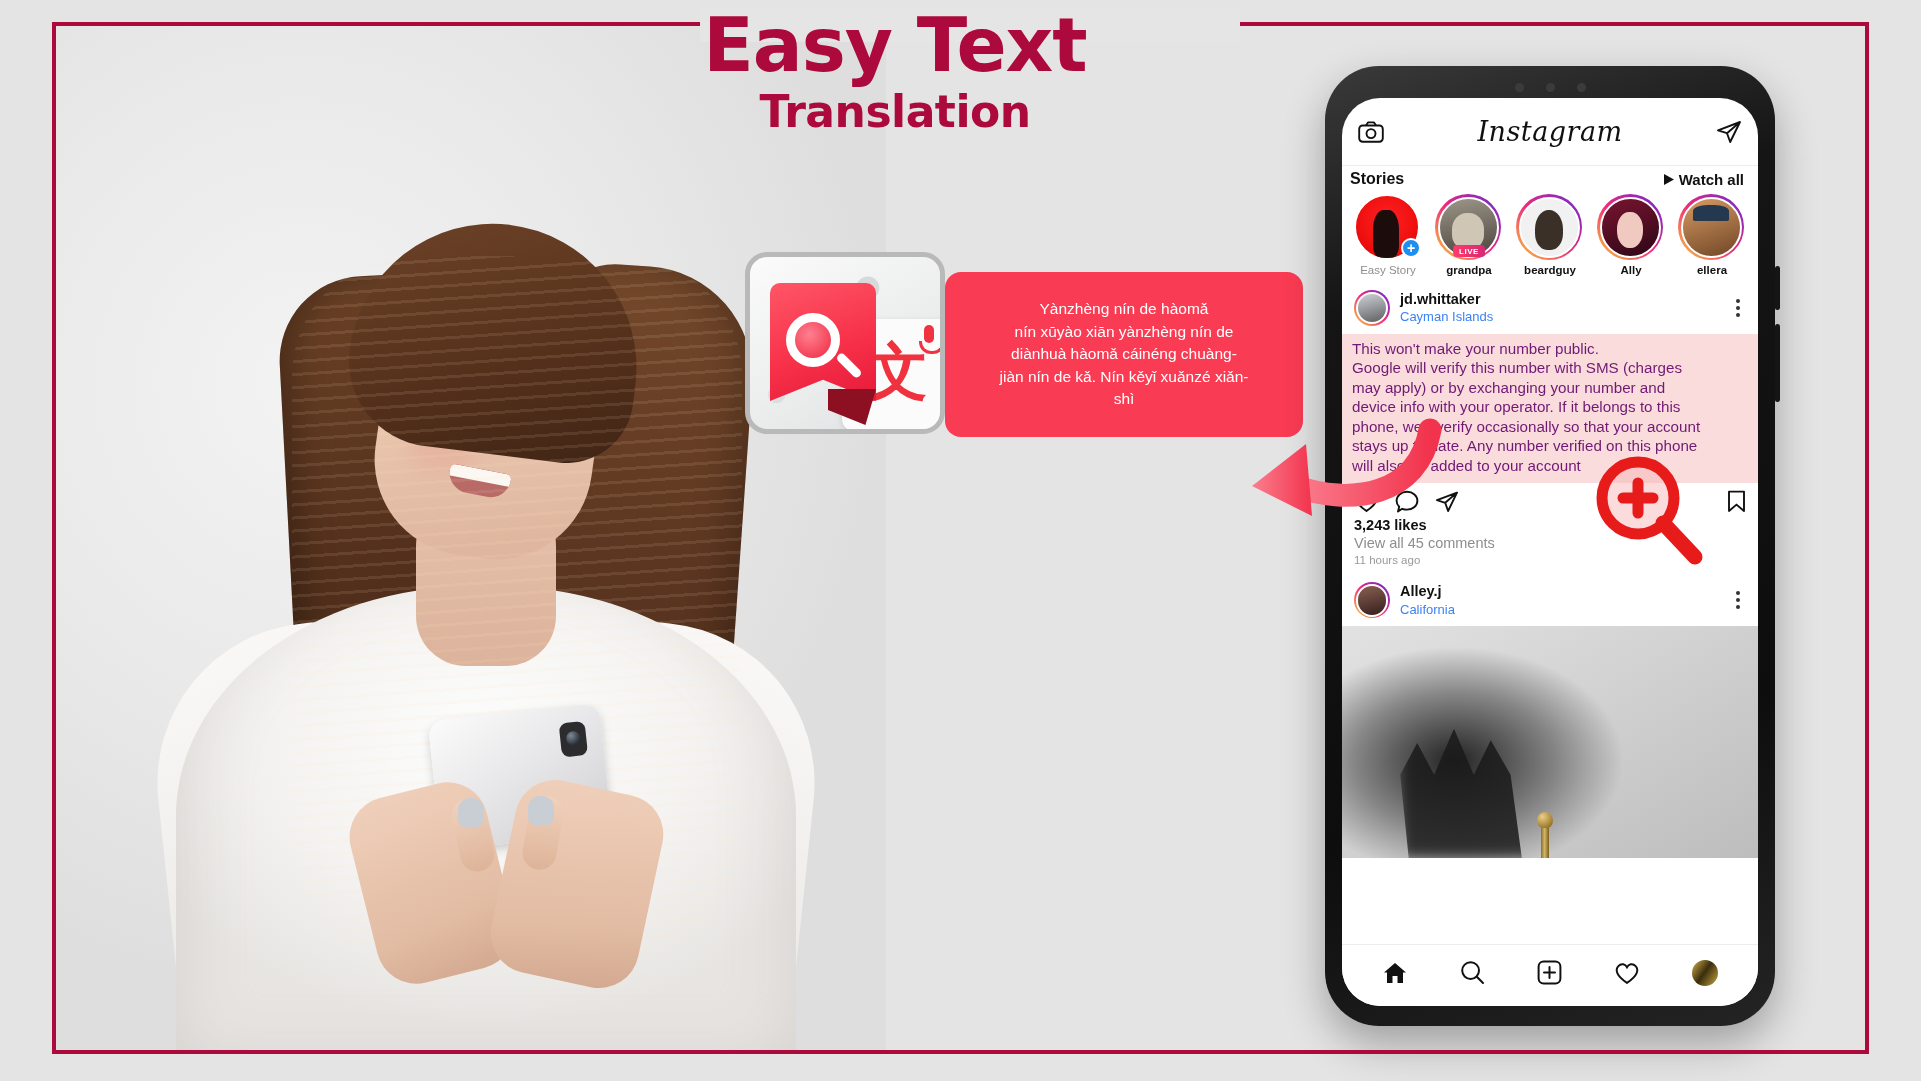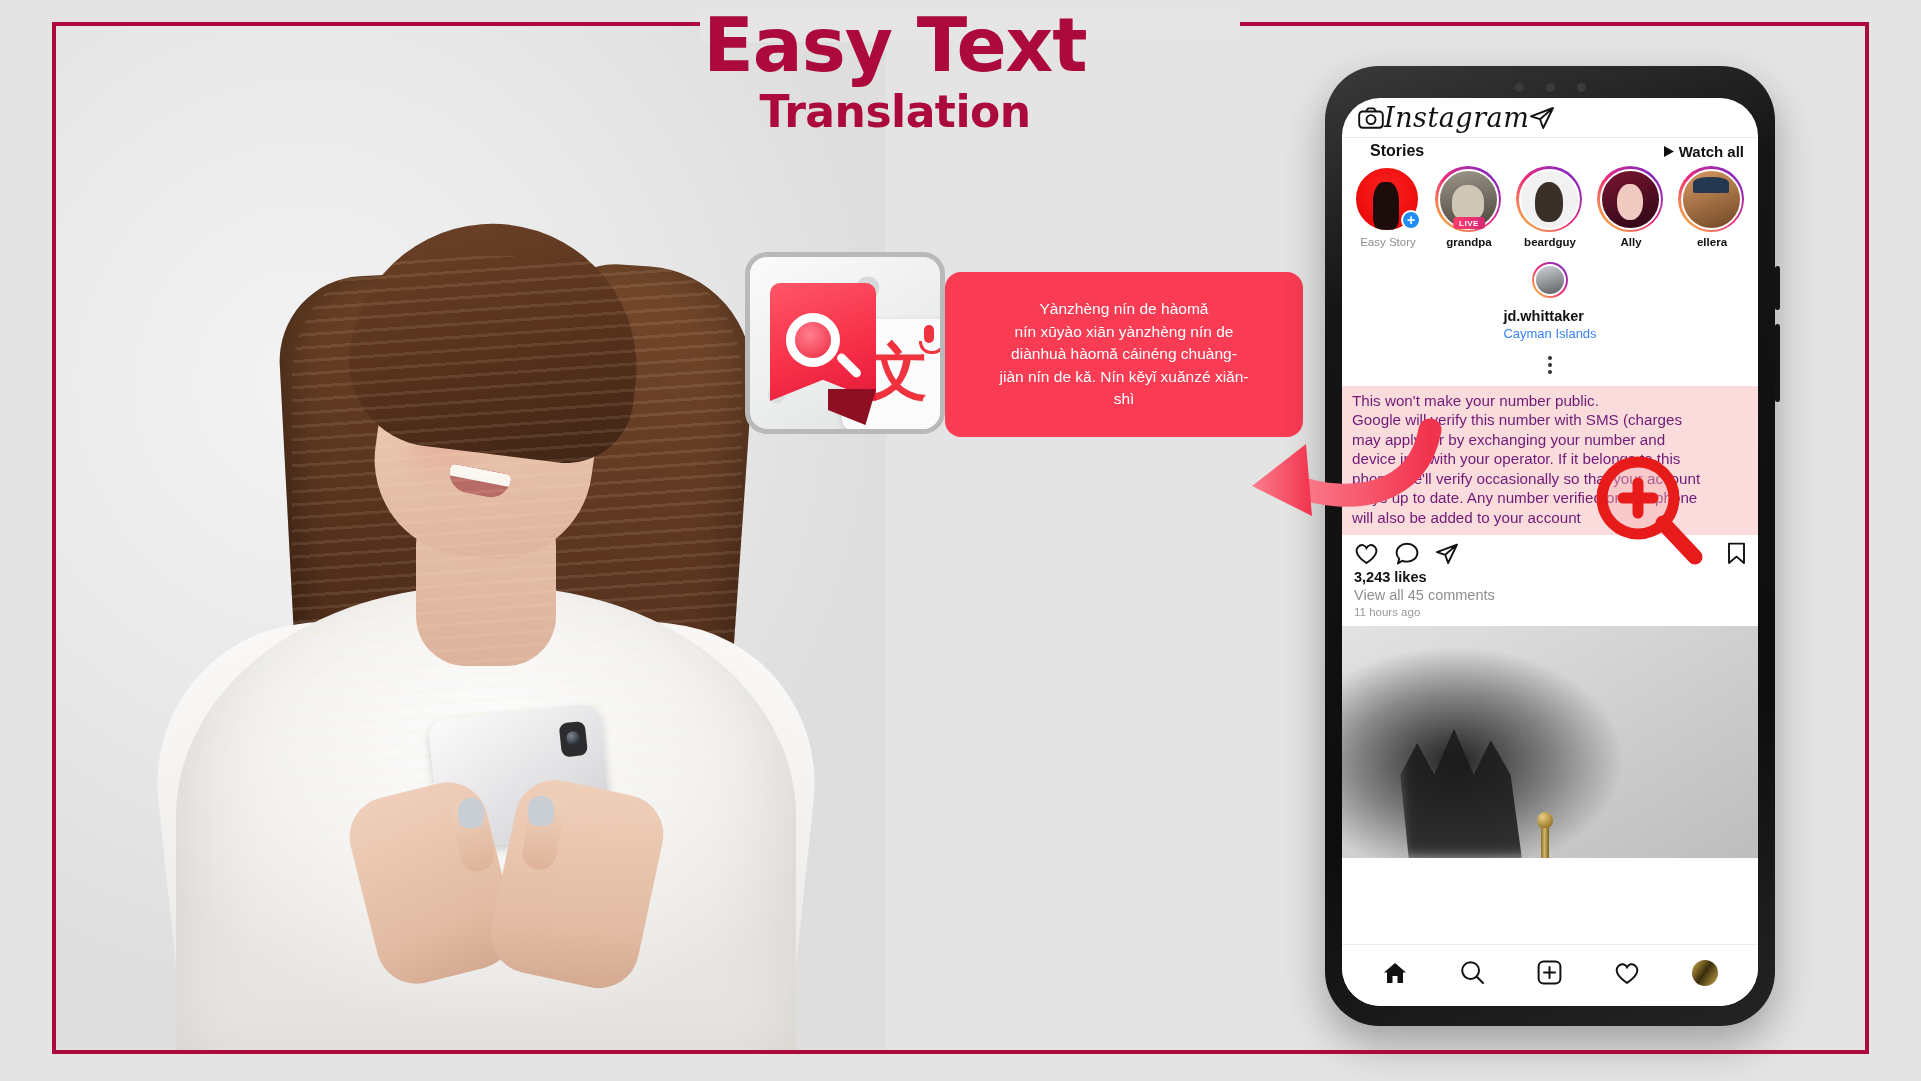--- a/index.html
+++ b/index.html
@@ -353,38 +353,38 @@
     width: 416px; height: 908px;
     background: #ffffff;
     border-radius: 38px;
     overflow: hidden;
     display: flex;
     flex-direction: column;
   }
 
   
   .ig-top {
-    height: 40px;
-    display: flex; align-items: center; 
+    height: 68px;
+    display: flex; align-items: center; justify-content: space-between;
     padding: 0 16px;
     border-bottom: 1px solid #ececec;
     flex: 0 0 auto;
   }
   .ig-logo {
     font-family: "DejaVu Serif", serif;
     font-size: 27px;
     font-style: italic;
     color: #111;
     letter-spacing: .5px;
   }
 
   
   .stories-head {
     display: flex; align-items: center; justify-content: space-between;
-    padding: 4px 14px 2px 28px;
+    padding: 4px 14px 2px 8px;
     flex: 0 0 auto;
   }
   .stories-head .lbl { font-size: 16px; font-weight: 700; color: #111; }
   .stories-head .watch { font-size: 15px; font-weight: 700; color: #111; display: flex; align-items: center; gap: 5px; }
   .stories-row {
     display: flex; gap: 13px; padding: 4px 12px 6px 12px;
     flex: 0 0 auto; overflow: hidden;
   }
   .story { width: 68px; flex: 0 0 auto; text-align: center; position: relative; }
   .story .ring {
@@ -430,21 +430,20 @@
   .av-ally { background: linear-gradient(160deg,#7a1430 0%,#2b0716 100%); }
   .av-ally::after { content:""; position:absolute; left:28%; top:24%; width:44%; height:62%; background:#f0c9c0; border-radius:48%; }
   .av-ellera { background: linear-gradient(160deg,#d89a63 0%,#6f4626 100%); }
   .av-ellera::after { content:""; position:absolute; left:18%; top:12%; width:64%; height:28%; background:#24384f; border-radius:40% 40% 10% 10%; }
 
   
   .feed { flex: 1 1 auto; overflow: hidden; }
   .post-head {
     display: flex; align-items: center; gap: 10px;
     padding: 8px 12px;
-    flex-direction: column;
   }
   .post-head .pa {
     width: 36px; height: 36px; border-radius: 50%;
     padding: 1.6px;
     background: linear-gradient(45deg,#f9ce34,#ee2a7b,#6228d7);
     flex: 0 0 auto;
   }
   .post-head .pa > i {
     display: block; width: 100%; height: 100%;
     border-radius: 50%; border: 2px solid #fff; overflow: hidden;
@@ -705,20 +704,34 @@
             <svg width="19" height="23" viewBox="0 0 19 23">
                 <path d="M2 1.6 L17 1.6 L17 21 L9.5 14.6 L2 21 Z" fill="none" stroke="#111" stroke-width="1.9" stroke-linejoin="round"></path>
               </svg>
           </span>
         </div>
 
         <div class="likes">3,243 likes</div>
         <div class="comments">View all 45 comments</div>
         <div class="time">11 hours ago</div>
 
+        <div class="post-head">
+          <span class="pa">
+              <i class="pa-alley"></i>
+            </span>
+          <span class="who">
+            <span class="u" style="display:block">Alley.j</span>
+            <span class="loc" style="display:block">California</span>
+          </span>
+          <span class="dots">
+              <i></i>
+              <i></i>
+              <i></i>
+            </span>
+        </div>
 
         <div class="post-img">
           <span class="crown-sh"></span>
           <span class="pawn">
             <span class="ball"></span>
               <span class="stem"></span>
           </span>
         </div>
       </div>
 

